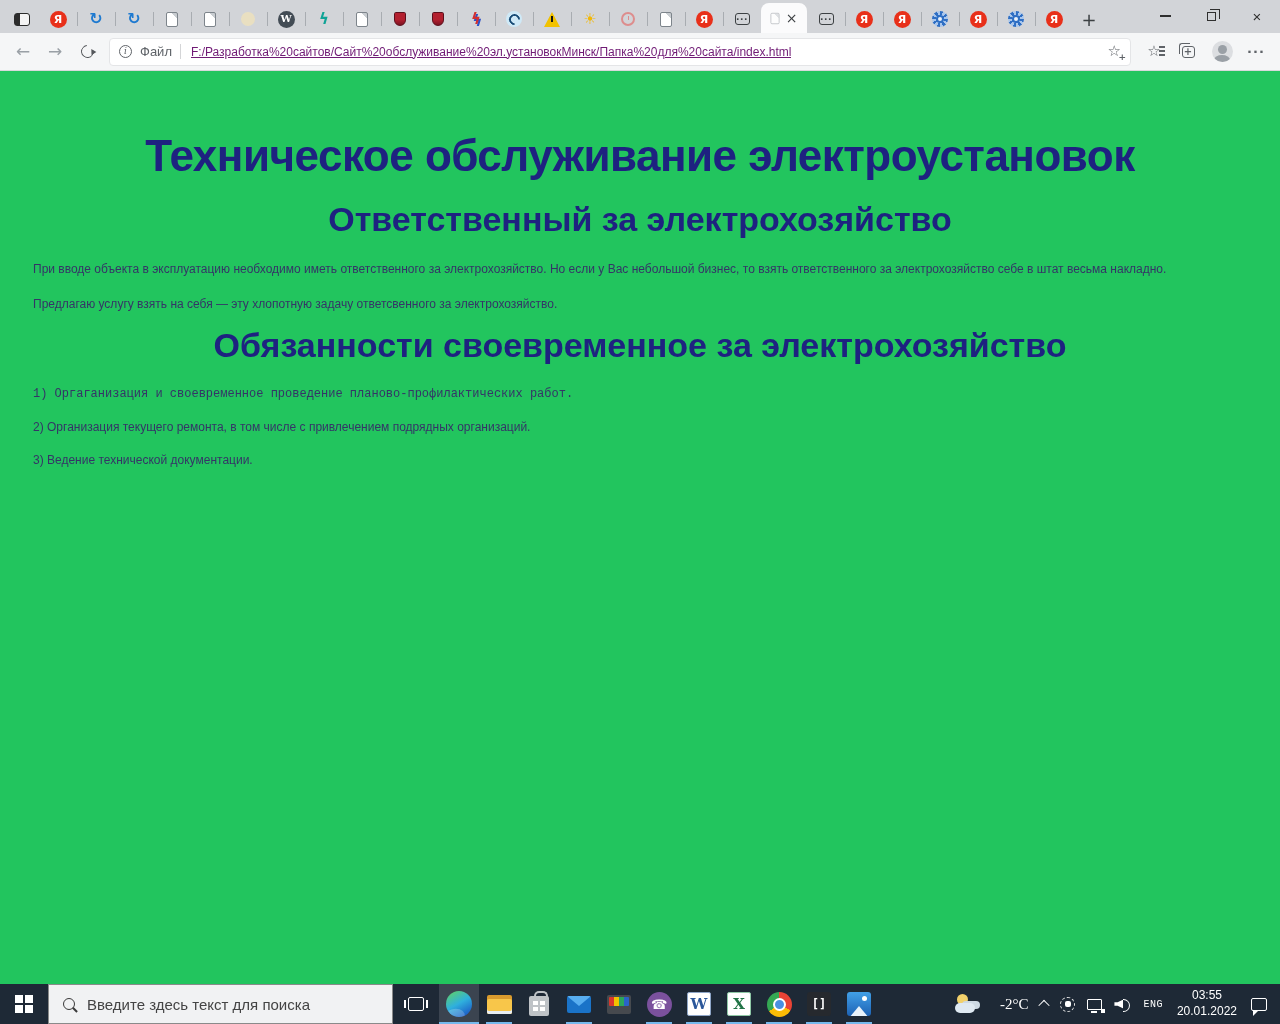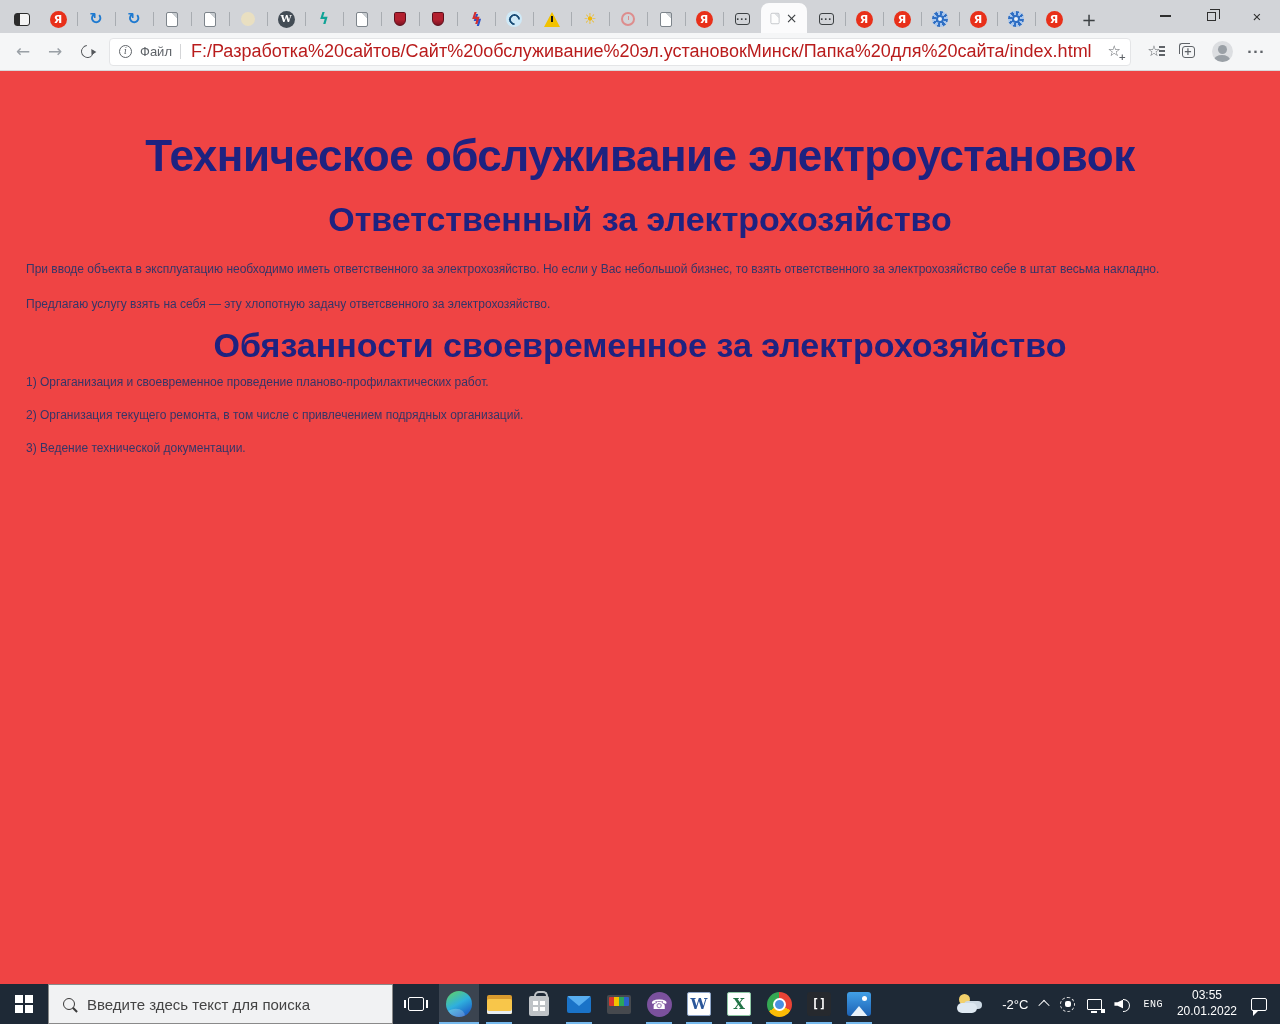--- a/index.html
+++ b/index.html
@@ -44,21 +44,21 @@
   .i-refresh-icon { width:13px; height:13px; border:1.8px solid #55585c; border-radius:50%; border-top-color:transparent;
         transform:rotate(38deg); position:relative; }
   .i-refresh-icon::after { content:''; position:absolute; right:-4px; top:-3px; border:3.5px solid transparent; border-bottom:5px solid #55585c;
         transform:rotate(50deg); }
   .addressbar { flex:1; height:28px; background:#fff; border:1px solid #e4e5e7; border-radius:4px;
         display:flex; align-items:center; padding:0 9px; margin:0 6px; }
   .i-info-icon { width:13px; height:13px; border:1.1px solid #5f6368; border-radius:50%; color:#5f6368;
         font-size:9px; font-style:italic; font-family:"DejaVu Serif",serif; }
   .scheme-label { font-size:13px; color:#5f6368; margin:0 8px; }
   .addr-sep { width:1px; height:15px; background:#d4d5d7; margin-right:10px; }
-  .url-text { font-size:18px; color:#b91c1c; white-space:nowrap; overflow:hidden; }
+  .url-text { font-size:12px; color:#701a75; white-space:nowrap; overflow:hidden;text-decoration:underline; }
   .addr-spacer { flex:1; }
   .i-star-add-icon { color:#5f6368; font-size:15px; position:relative; width:auto; }
   .i-star-add-icon::after { content:'+'; position:absolute; right:-5px; bottom:-2px; font-size:9px; font-weight:bold; }
   .rightbtn { width:34px; height:30px; display:flex; align-items:center; justify-content:center; }
   .i-favorites-icon { color:#5f6368; font-size:15px; position:relative; width:auto; }
   .i-favorites-icon::after { content:''; position:absolute; right:-4px; top:3px; width:6px; height:1.5px; background:#5f6368;
         box-shadow:0 4px 0 #5f6368, 0 8px 0 #5f6368; }
   .i-collections-icon { width:13px; height:12px; border:1.5px solid #5f6368; border-radius:3px; position:relative; color:#5f6368; }
   .i-collections-icon::before { content:''; position:absolute; left:-4px; top:-4px; width:10px; height:10px;
         border-left:1.5px solid #5f6368; border-top:1.5px solid #5f6368; border-radius:3px 0 0 0; }
@@ -90,28 +90,28 @@
   .i-sun-icon { color:#f2b705; font-size:15px; }
   .i-clock-icon { width:14px; height:14px; border:2px solid #dd8d8d; border-radius:50%; position:relative; }
   .i-clock-icon::after { content:''; position:absolute; left:4.5px; top:1.5px; width:1.6px; height:4px; background:#dd8d8d; }
   .i-card-tab-icon { width:15px; height:12px; border:1.6px solid #3c4043; border-radius:3px; color:#3c4043;
         font-size:9px; letter-spacing:.5px; font-weight:bold; }
   .i-helm-icon { width:16px; height:16px; border-radius:50%; background:#3a72c4;
         background:repeating-conic-gradient(#2f6fc4 0 22deg, #a9c6ec 22deg 45deg); position:relative; }
   .i-helm-icon::after { content:''; position:absolute; inset:4px; background:#eaf1fa; border:2px solid #2f6fc4; border-radius:50%; }
 
   
-  .content { flex:1; background:#ef4444; padding:0 6px; overflow:hidden; position:relative; }
+  .content { flex:1; background:#22c55e; padding:0 13px; overflow:hidden; position:relative; }
   .content h1 { margin-top:60px; text-align:center; font-size:44px; font-weight:700; color:#1e2280; letter-spacing:-.5px; }
   .content h2 { margin-top:19px; text-align:center; font-size:34px; font-weight:700; color:#1e2280; }
   .content h2.duties { margin-top:13px; }
   .content p { font-size:12px; color:#353567; margin-top:21px; text-indent:20px; line-height:1.5; }
   .content p.p2 { margin-top:17px; }
   .duties-list p { margin-top:15px; }
-  .duties-list p:first-child { margin-top:8px; }
+  .duties-list p:first-child { margin-top:20px;font-family:Liberation Mono, monospace; }
 
   
   .taskbar { height:40px; background:#1e2936; display:flex; align-items:stretch; color:#fff; }
   .start-btn { width:48px; display:flex; align-items:center; justify-content:center; }
   .i-windows-icon { width:18px; height:18px; background-image:
         linear-gradient(#fff,#fff),linear-gradient(#fff,#fff),linear-gradient(#fff,#fff),linear-gradient(#fff,#fff);
         background-size:8px 8px; background-position:0 0,10px 0,0 10px,10px 10px; background-repeat:no-repeat; }
   .tb-search { width:345px; background:#f1f2f3; display:flex; align-items:center; gap:12px; padding:0 14px; border:1px solid #8a8a8a; }
   .i-search-icon { width:12px; height:12px; border:1.8px solid #3a3a3a; border-radius:50%; position:relative; }
   .i-search-icon::after { content:''; position:absolute; width:1.8px; height:6px; background:#3a3a3a;
@@ -162,21 +162,21 @@
   .i-photos-icon::before { content:''; position:absolute; left:2px; bottom:-2px; border-left:10px solid transparent;
         border-right:10px solid transparent; border-bottom:12px solid #e8f2fb; }
   .i-photos-icon::after { content:''; position:absolute; right:4px; top:4px; width:5px; height:5px; border-radius:50%; background:#fff; }
 
   .tray { margin-left:auto; display:flex; align-items:center; gap:0; padding-right:2px; }
   .tray-item { display:flex; align-items:center; justify-content:center; height:40px; padding:0 6px; }
   .i-weather-icon { width:26px; height:20px; position:relative; }
   .i-weather-icon::before { content:''; position:absolute; left:3px; top:0; width:11px; height:11px; border-radius:50%; background:#f2d06b; }
   .i-weather-icon::after { content:''; position:absolute; left:1px; bottom:1px; width:20px; height:10px; border-radius:8px; background:#dfe9f2;
         box-shadow:6px -3px 0 -1px #cdd9e4; }
-  .tray-temp { font-size:13px; margin-left:20px; }
+  .tray-temp { font-size:15px; margin-left:20px;font-family:Liberation Serif, serif; }
   .i-chevron-up-icon { width:8px; height:8px; border-left:1.7px solid #fff; border-top:1.7px solid #fff; transform:rotate(45deg) translate(1px,1px); }
   .i-meet-now-icon { width:15px; height:15px; border:1.4px dashed #e8e8e8; border-radius:50%; position:relative; }
   .i-meet-now-icon::after { content:''; position:absolute; inset:3.5px; background:#fff; border-radius:2px; }
   .i-network-icon { width:15px; height:11px; border:1.6px solid #fff; border-radius:1px; position:relative; }
   .i-network-icon::before { content:''; position:absolute; left:3px; bottom:-4.5px; width:6px; height:1.6px; background:#fff; }
   .i-network-icon::after { content:''; position:absolute; right:-4px; bottom:-4px; width:4px; height:4px; background:#fff; }
   .i-volume-icon { width:17px; height:13px; position:relative; }
   .i-volume-icon::before { content:''; position:absolute; left:0; top:2px; width:9px; height:9px; background:#fff;
         clip-path:polygon(0 30%,35% 30%,100% 0,100% 100%,35% 70%,0 70%); }
   .i-volume-icon::after { content:''; position:absolute; right:1px; top:1px; width:6px; height:11px;

